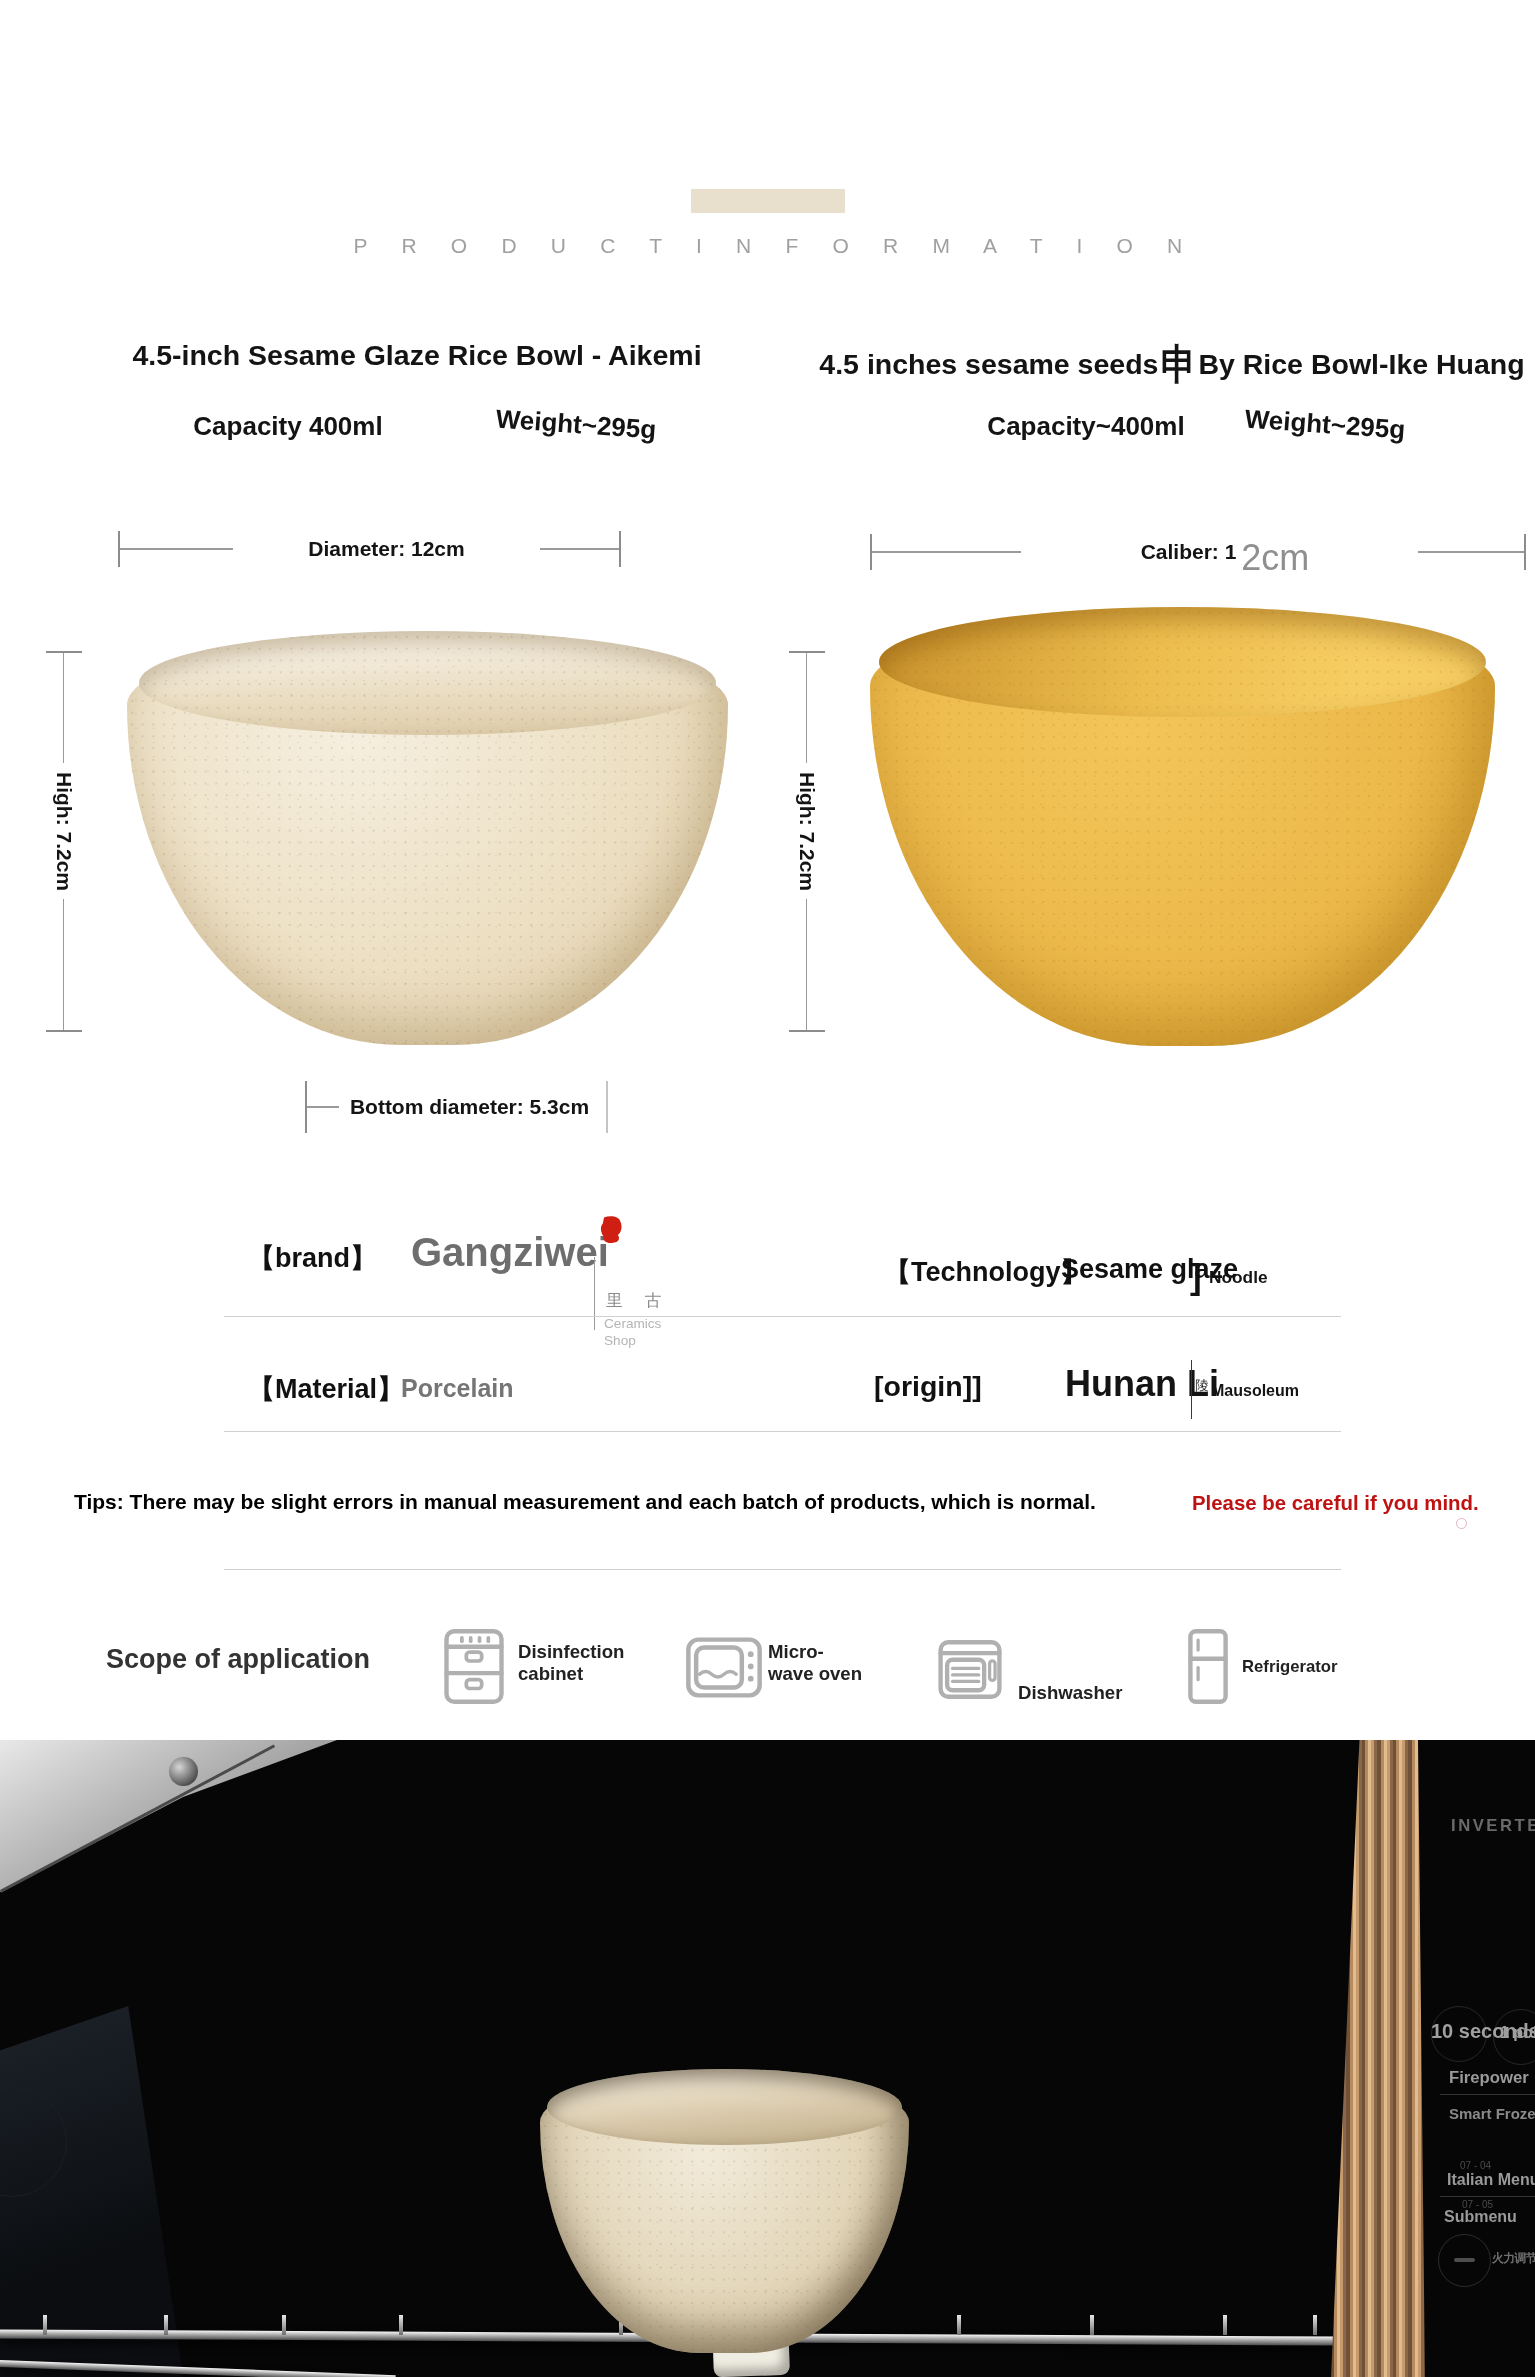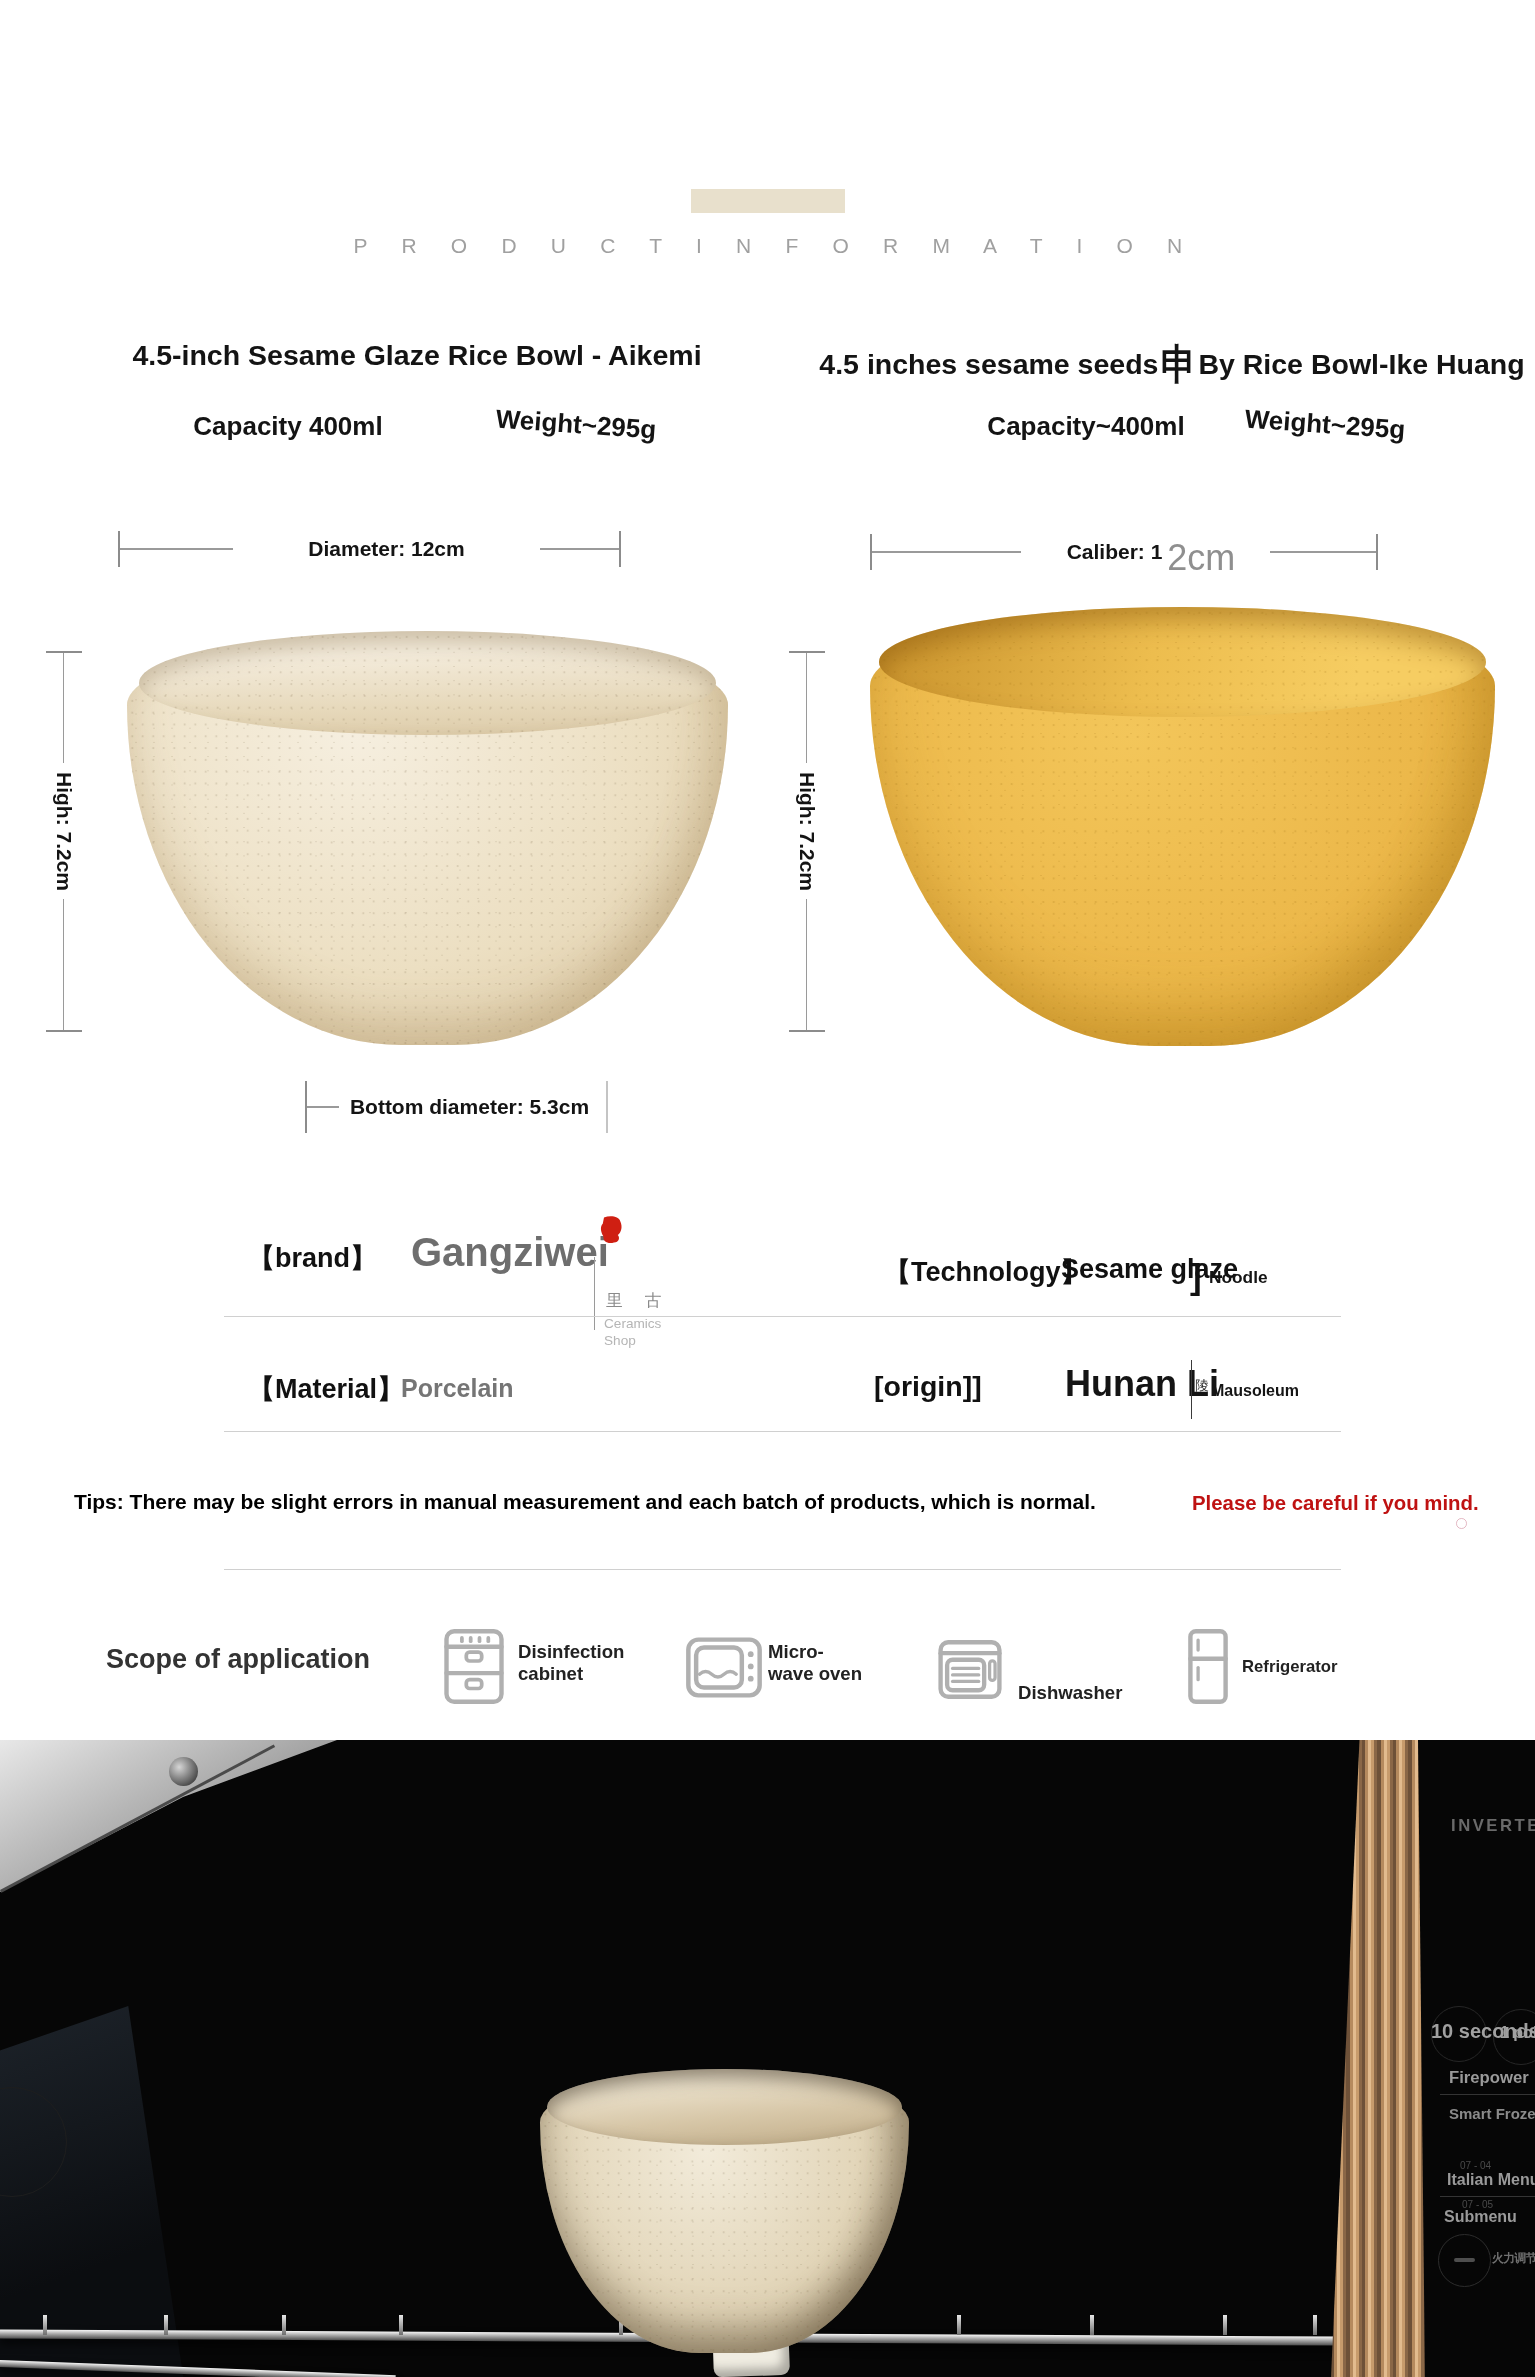--- a/index.html
+++ b/index.html
@@ -94,21 +94,21 @@
   <div class="abs dim-h" style="left:118px;top:531px;width:503px;">
     <div class="capv"></div>
     <div class="dline" style="width:113px;"></div>
     <div class="sp"></div>
     <div class="dim-label">Diameter: 12cm</div>
     <div class="sp"></div>
     <div class="dline" style="width:79px;"></div>
     <div class="capv"></div>
   </div>
 
-  <div class="abs dim-h" style="left:870px;top:531px;width:508px;">
+  <div class="abs dim-h" style="left:870px;top:531px;width:656px;">
     <div class="capv"></div>
     <div class="dline" style="width:149px;"></div>
     <div class="sp"></div>
     <div class="dim-label" style="padding-right:0;">Caliber: 1</div>
     <div class="big-gray">2cm</div>
     <div class="sp"></div>
     <div class="dline" style="width:106px;"></div>
     <div class="capv"></div>
   </div>
 

